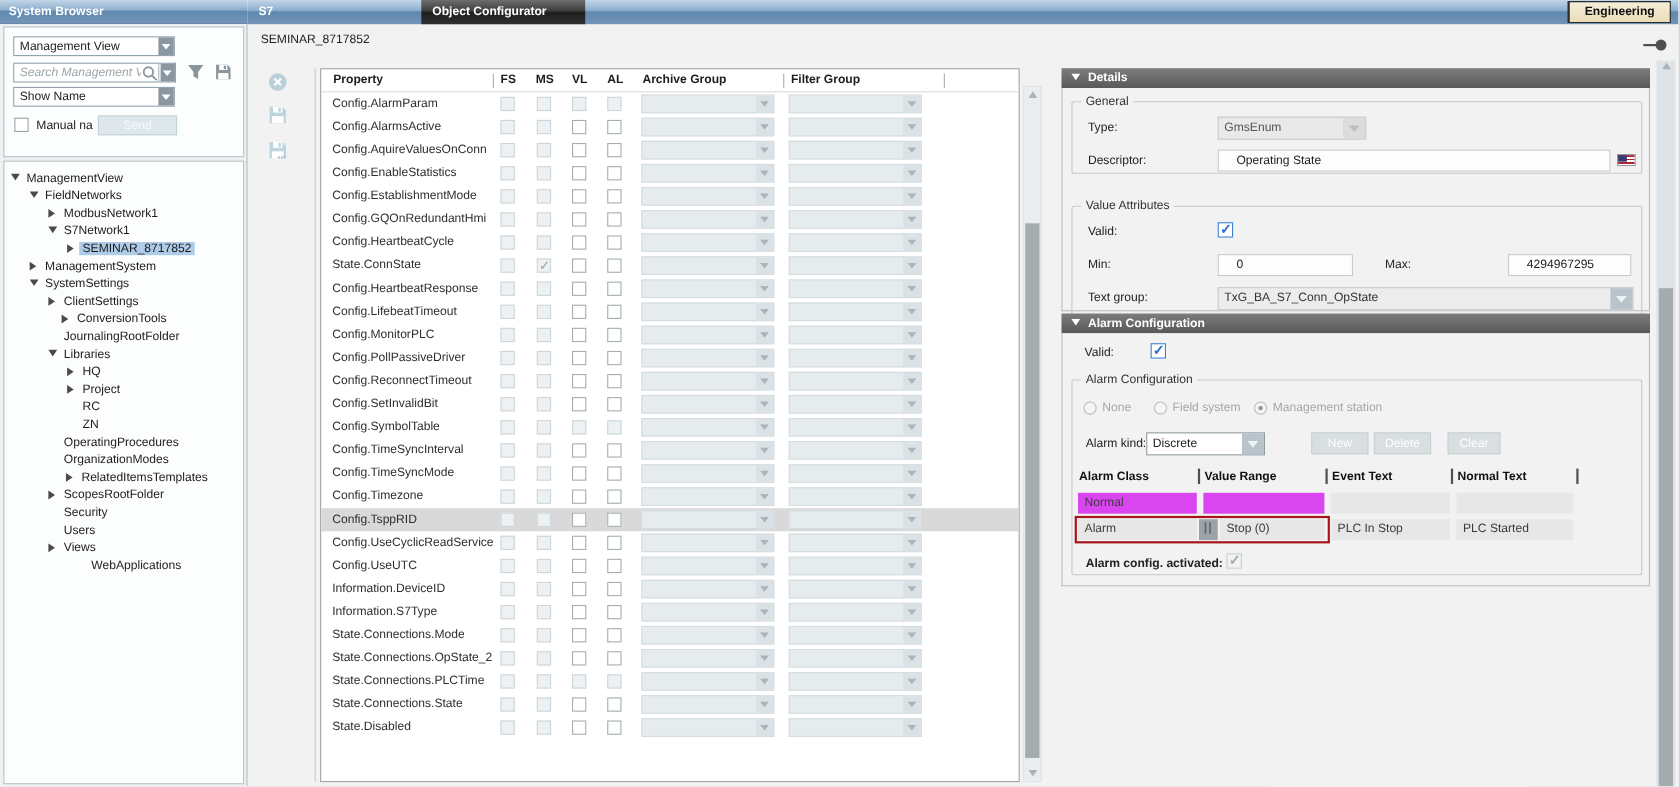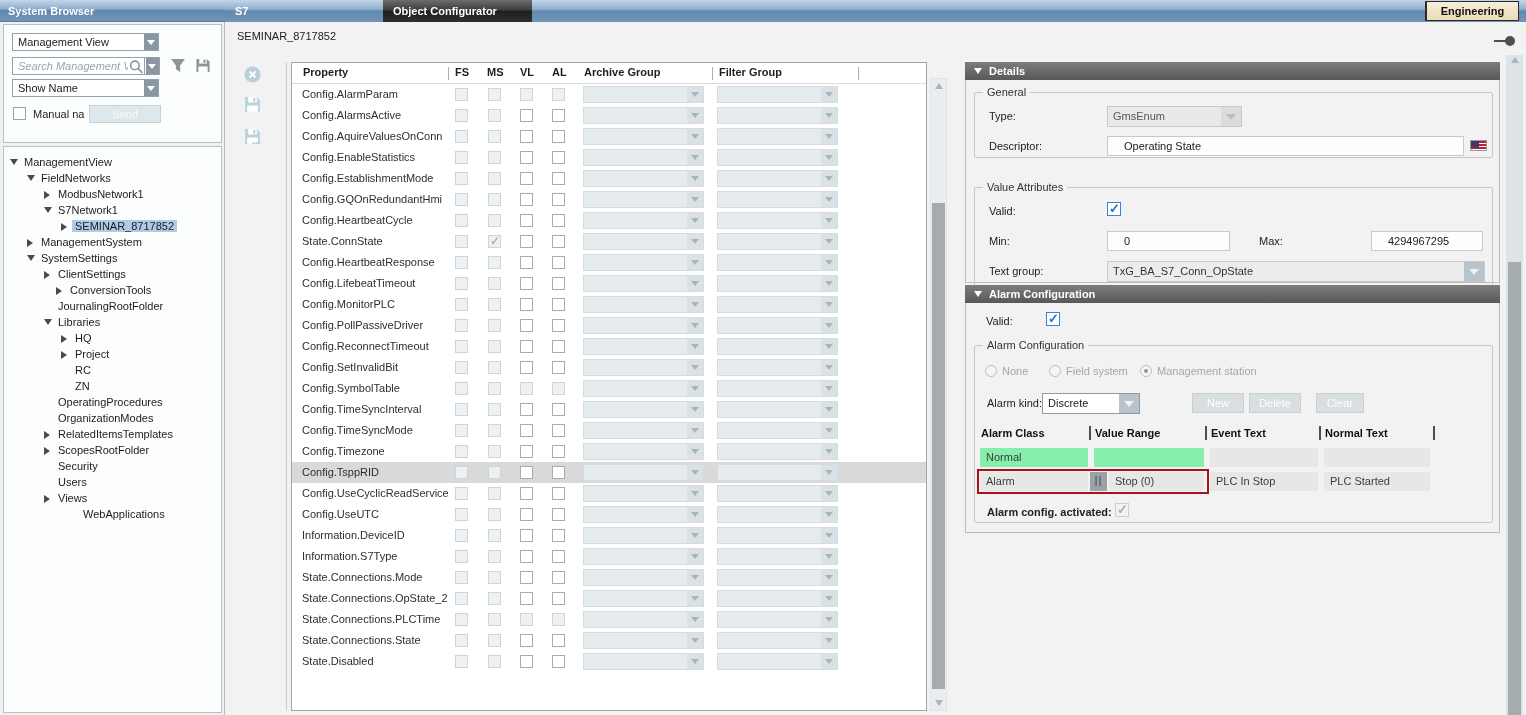--- a/index.html
+++ b/index.html
@@ -100,21 +100,21 @@
 .cbx::after { content:"\2713"; position:absolute; left:1px; top:-2px; color:#2f6fd0; font-weight:bold; font-size:13px; }
 .cbx.dis { border-color:#c9d0d3; background:#f0f2f3; }
 .cbx.dis::after { color:#a7adb0; }
 .radio { position:absolute; width:12px; height:12px; border-radius:50%; border:1px solid #b9bfc2; background:#f4f6f6; }
 .radio.sel::after { content:""; position:absolute; left:3px; top:3px; width:4px; height:4px; border-radius:50%; background:#8d9598; }
 .rlabel { position:absolute; color:#a0a8ad; white-space:nowrap; }
 .abtn { position:absolute; height:20px; background:#d9dfe1; border:1px solid #c9d0d3; color:#fff; text-align:center; line-height:18px; }
 .at-head { position:absolute; font-weight:bold; color:#111; white-space:nowrap; }
 .at-tick { position:absolute; width:2px; height:14px; background:#4f4f4f; }
 .acell { position:absolute; height:19px; line-height:19px; padding-left:6px; color:#3c3c3c; white-space:nowrap; }
-.acell.darkc { background:#86efac; }
+.acell.darkc { background:#d946ef; }
 .acell.litec { background:#e7e7e7; }
 .splitbtn { position:absolute; width:17px; height:19px; background:#9ba3a6; color:#5e6568; font-weight:bold; text-align:center; line-height:17px; letter-spacing:1px; }
 .bold { font-weight:bold; }
 </style>
 </head>
 <body>
 
 <div id="app">
 
   <div id="sb-titlebar" class="bluebar">
@@ -179,21 +179,21 @@
         <div class="trow" style="padding-left: 40px;"><span class="arr closed"></span><span class="tlabel">ClientSettings</span></div>
         <div class="trow" style="padding-left: 52px;"><span class="arr closed"></span><span class="tlabel">ConversionTools</span></div>
         <div class="trow" style="padding-left: 51px;"><span class="tlabel">JournalingRootFolder</span></div>
         <div class="trow" style="padding-left: 40px;"><span class="arr open"></span><span class="tlabel">Libraries</span></div>
         <div class="trow" style="padding-left: 57px;"><span class="arr closed"></span><span class="tlabel">HQ</span></div>
         <div class="trow" style="padding-left: 57px;"><span class="arr closed"></span><span class="tlabel">Project</span></div>
         <div class="trow" style="padding-left: 68px;"><span class="tlabel">RC</span></div>
         <div class="trow" style="padding-left: 68px;"><span class="tlabel">ZN</span></div>
         <div class="trow" style="padding-left: 51px;"><span class="tlabel">OperatingProcedures</span></div>
         <div class="trow" style="padding-left: 51px;"><span class="tlabel">OrganizationModes</span></div>
-        <div class="trow" style="padding-left: 40px;"><span class="arr closed"></span><span class="tlabel">RelatedItemsTemplates</span></div>
+        <div class="trow" style="padding-left: 56px;"><span class="arr closed"></span><span class="tlabel">RelatedItemsTemplates</span></div>
         <div class="trow" style="padding-left: 40px;"><span class="arr closed"></span><span class="tlabel">ScopesRootFolder</span></div>
         <div class="trow" style="padding-left: 51px;"><span class="tlabel">Security</span></div>
         <div class="trow" style="padding-left: 51px;"><span class="tlabel">Users</span></div>
         <div class="trow" style="padding-left: 40px;"><span class="arr closed"></span><span class="tlabel">Views</span></div>
         <div class="trow" style="padding-left: 76px;"><span class="tlabel">WebApplications</span></div>
       </div>
   </aside>
 
   <div id="ptoolbar">
     <svg class="titem" style="top:0;" viewBox="0 0 17 17">
@@ -768,21 +768,21 @@
     <span class="cbx" style="left:80px;top:9px;"></span>
     <fieldset style="left:8px;top:36px;width:519px;height:184px;">
       <legend>Alarm Configuration</legend>
       <span class="radio" style="left:10px;top:14px;"></span>
       <span class="rlabel" style="left:27px;top:14px;">None</span>
       <span class="radio" style="left:74px;top:14px;"></span>
       <span class="rlabel" style="left:91px;top:14px;">Field system</span>
       <span class="radio sel" style="left:165px;top:14px;"></span>
       <span class="rlabel" style="left:182px;top:14px;">Management station</span>
       <span class="flabel" style="left:12px;top:46px;">Alarm kind:</span>
-      <div class="ddl white" style="left:67px;top:42px;width:98px;">
+      <div class="ddl white" style="left:67px;top:42px;width:108px;">
         <span>Discrete</span>
         <span class="btn blue">
             <span class="tri"></span>
           </span>
       </div>
       <div class="abtn" style="left:217px;top:42px;width:52px;">New</div>
       <div class="abtn" style="left:274px;top:42px;width:52px;">Delete</div>
       <div class="abtn" style="left:341px;top:42px;width:48px;">Clear</div>
 
       <span class="at-head" style="left:6px;top:76px;">Alarm Class</span>

